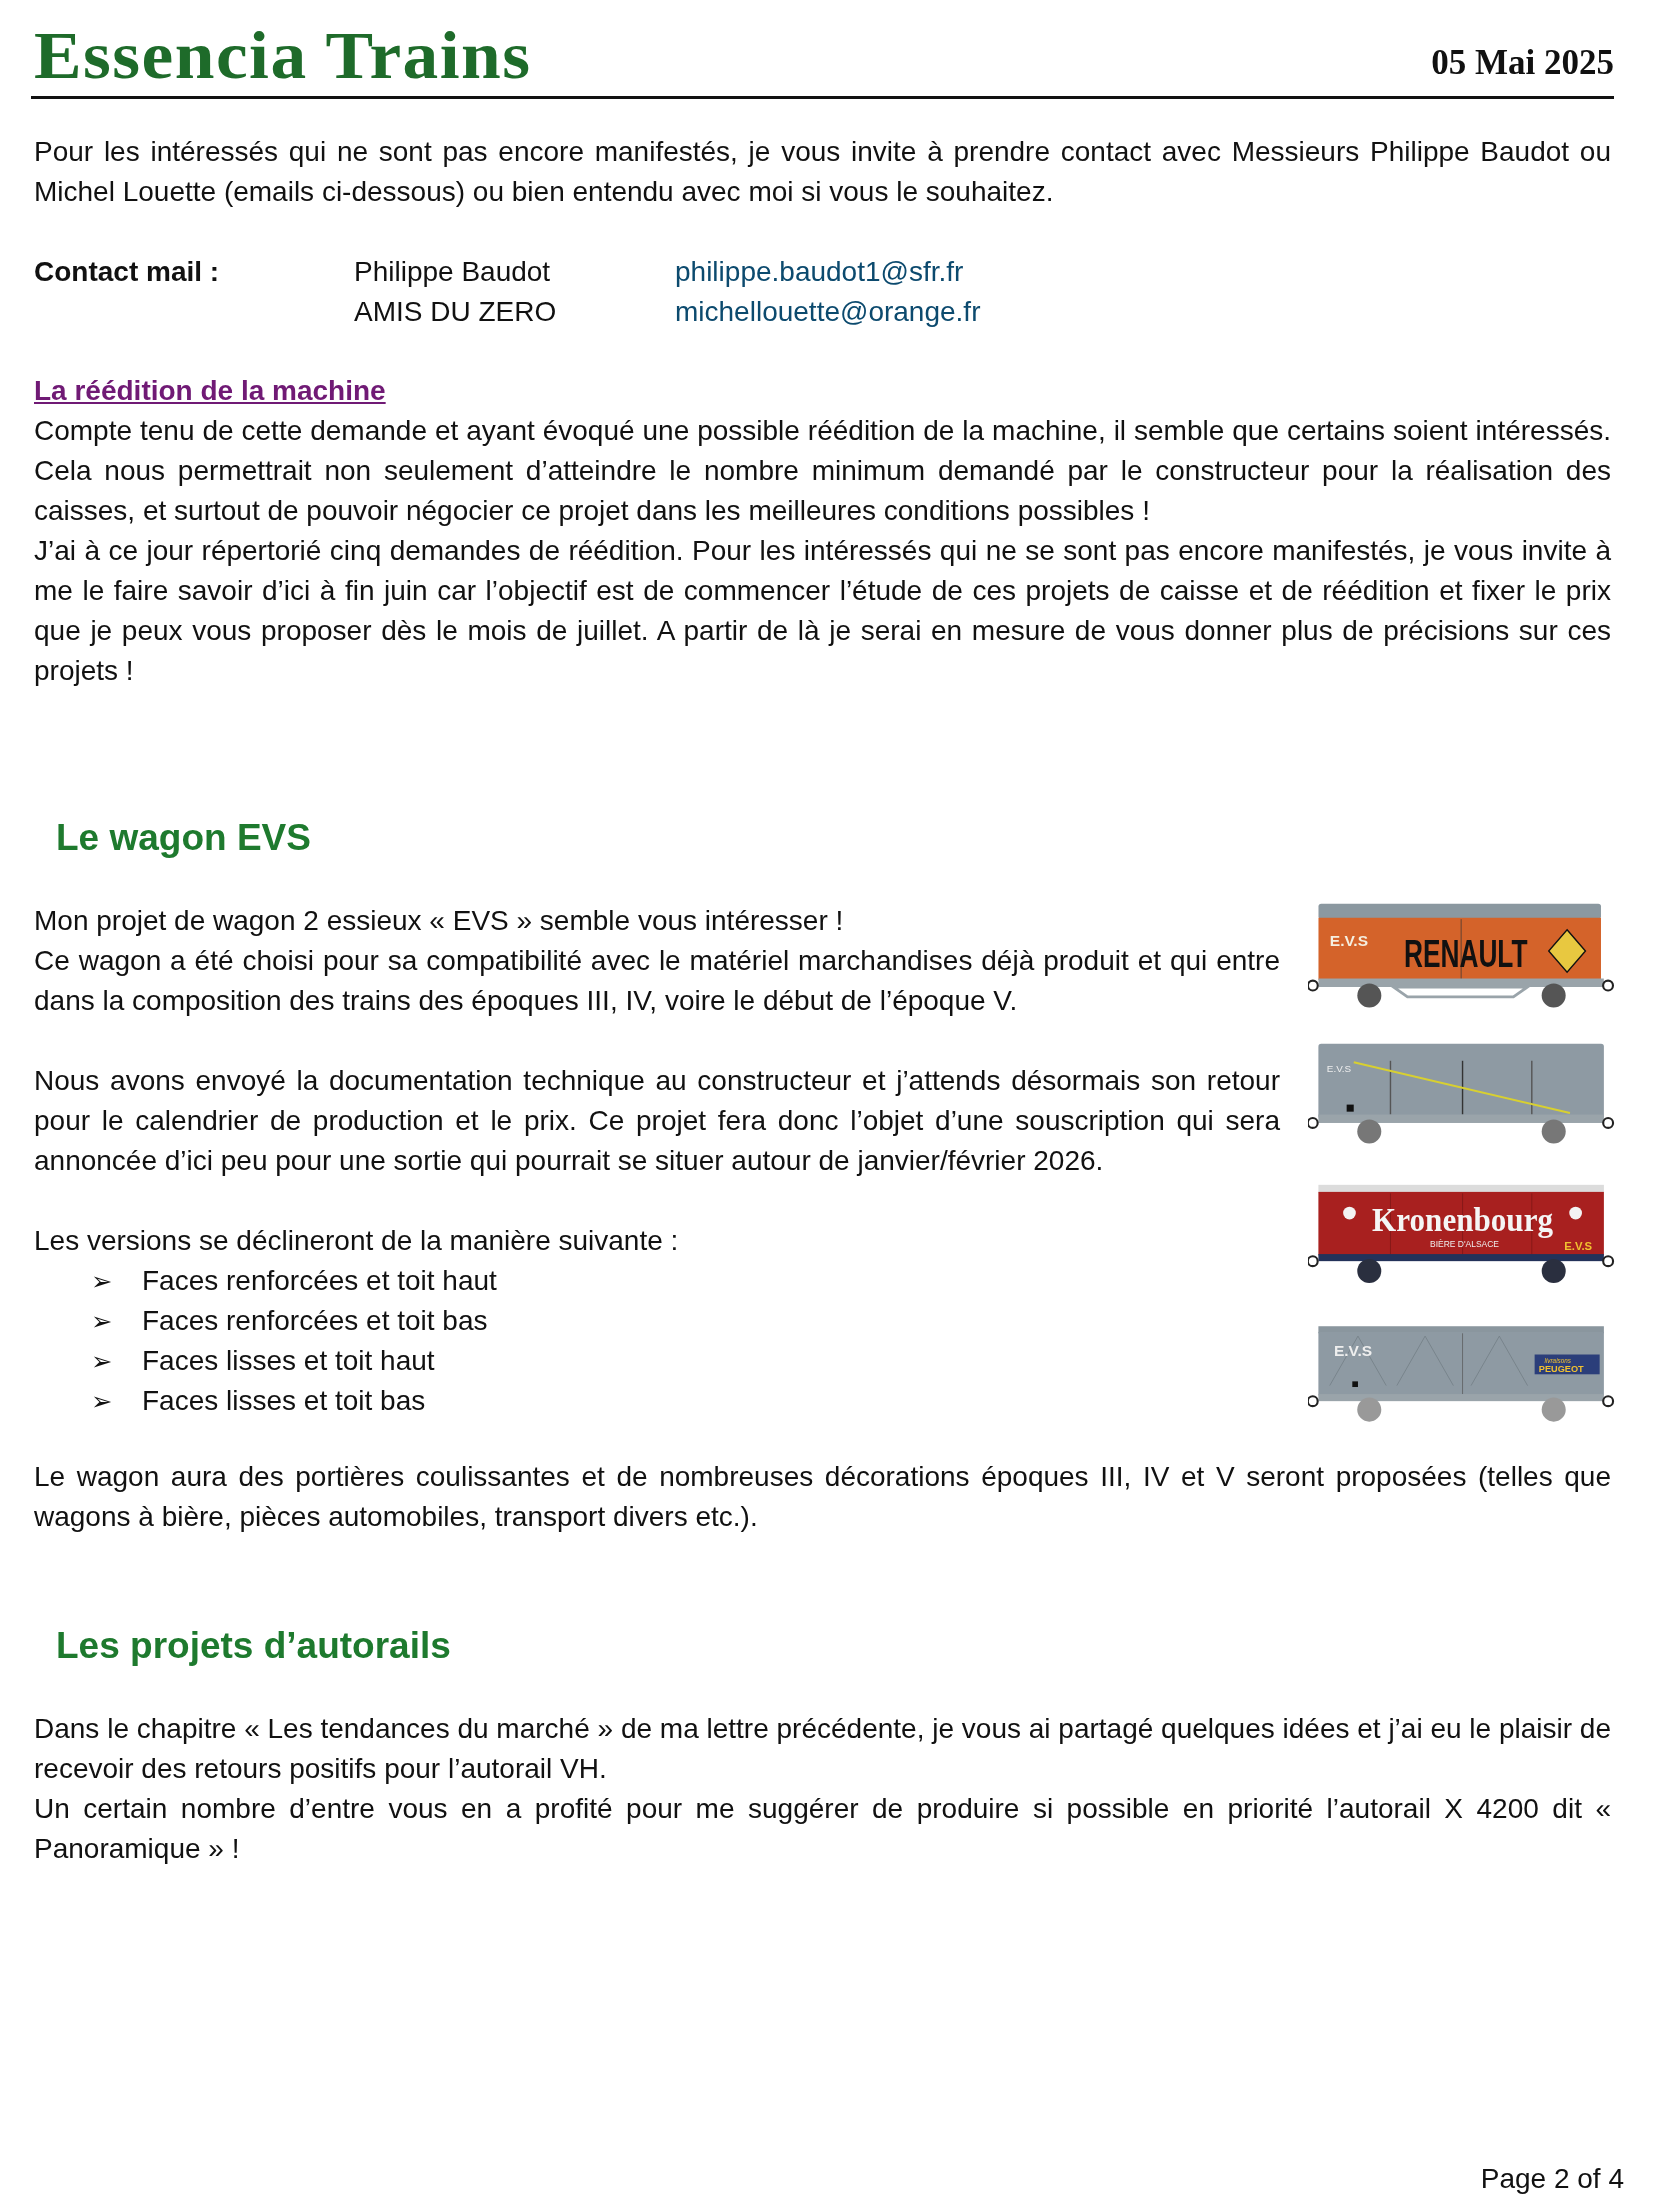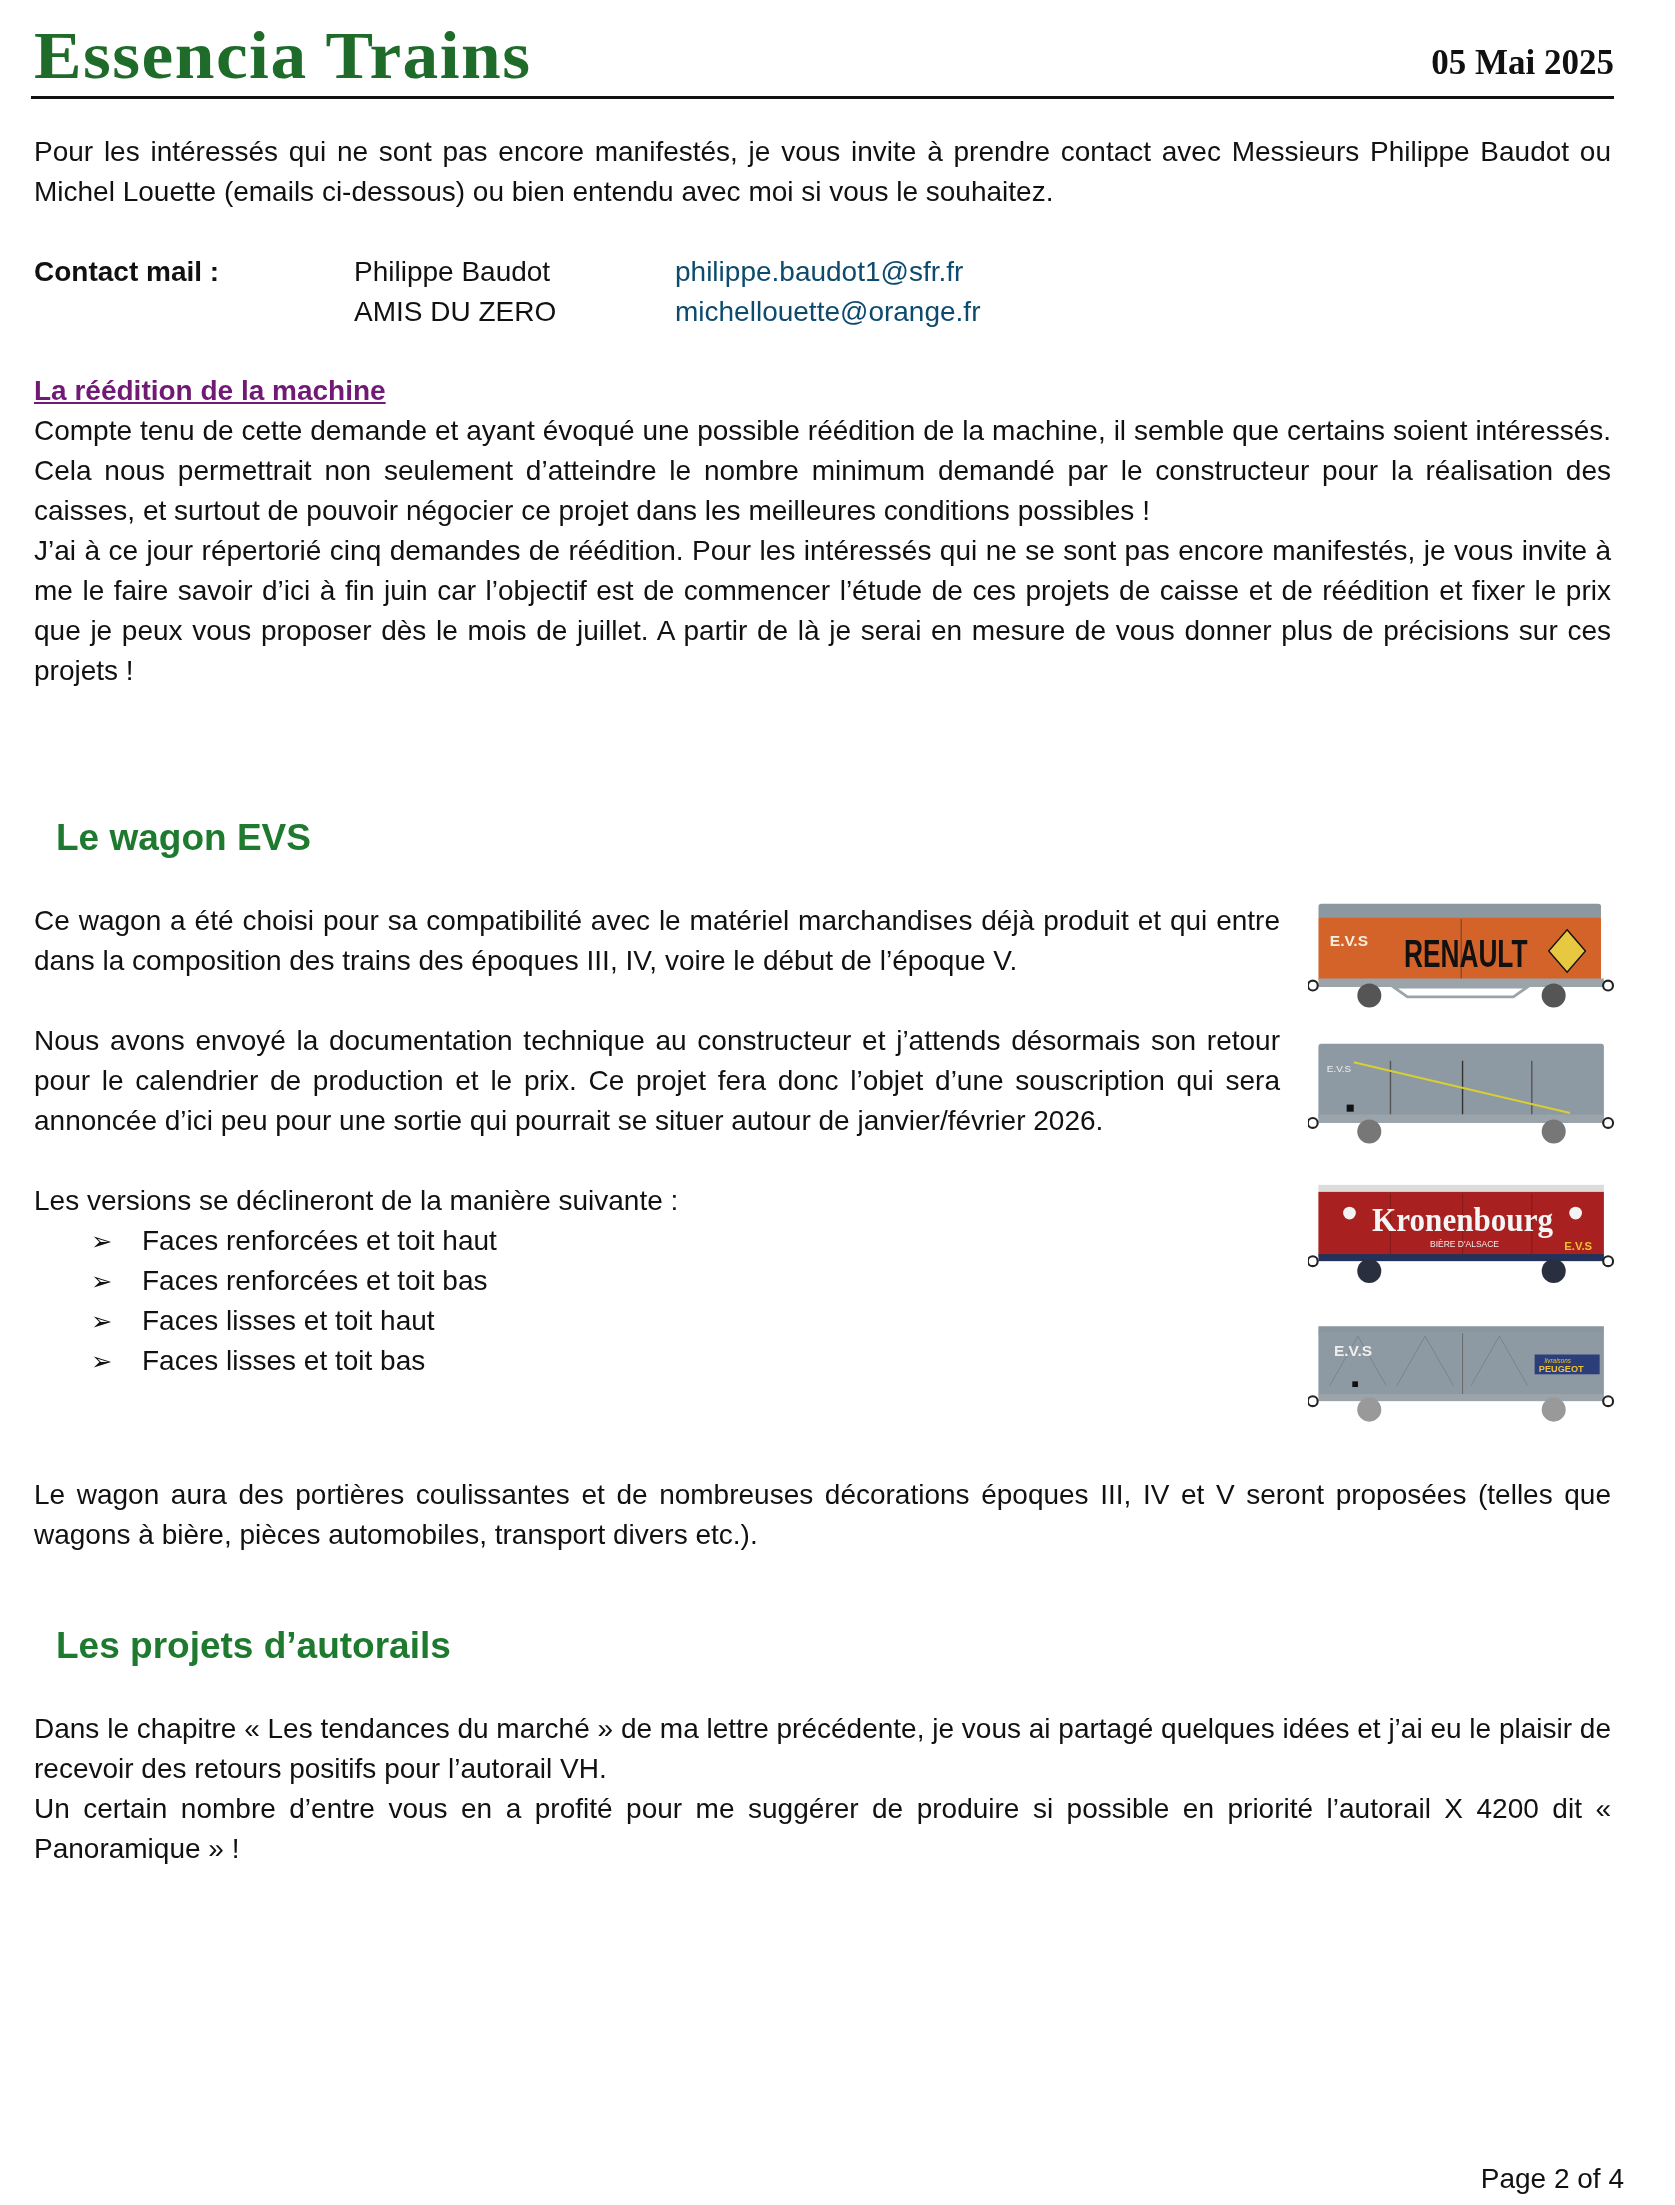--- a/index.html
+++ b/index.html
@@ -56,34 +56,35 @@
 
   <div class="text" style="top:371px;">
     <div class="h3">La réédition de la machine</div>
     <p class="p">Compte tenu de cette demande et ayant évoqué une possible réédition de la machine, il semble que certains soient intéressés.  Cela nous permettrait non seulement d’atteindre le nombre minimum demandé par le constructeur pour la réalisation des caisses, et surtout de pouvoir négocier ce projet dans les meilleures conditions possibles !</p>
     <p class="p"><b>J’ai à ce jour répertorié cinq demandes de réédition.  Pour les intéressés qui ne se sont pas encore manifestés, je vous invite à me le faire savoir d’ici à fin juin</b><span> car l’objectif est de commencer l’étude de ces projets de caisse et de réédition et fixer le prix que je peux vous proposer </span><b>dès le mois de juillet.</b><span> A partir de là je serai en mesure de vous donner plus de précisions sur ces projets !</span></p>
   </div>
 
   <div class="h2" style="top:813px;">Le wagon EVS</div>
 
   <div class="evs-text">
+    <p class="p">Mon projet de wagon 2 essieux « EVS » semble vous intéresser !</p>
     <p class="p" style="text-align:justify;">Ce wagon a été choisi pour sa compatibilité avec le matériel marchandises déjà produit et qui entre dans la composition des trains des époques III, IV, voire le début de l’époque V.</p>
     <p class="p" style="height:40px;"></p>
     <p class="p" style="text-align:justify;">Nous avons envoyé la documentation technique au constructeur et j’attends désormais son retour pour le calendrier de production et le prix.  Ce projet fera donc l’objet d’une souscription qui sera annoncée d’ici peu pour une sortie qui pourrait se situer autour de janvier/février 2026.</p>
     <p class="p" style="height:40px;"></p>
     <p class="p">Les versions se déclineront de la manière suivante :</p>
     <ul class="bullets">
       <li><span class="arrow">➢</span><span>Faces renforcées et toit haut</span></li>
       <li><span class="arrow">➢</span><span>Faces renforcées et toit bas</span></li>
       <li><span class="arrow">➢</span><span>Faces lisses et toit haut</span></li>
       <li><span class="arrow">➢</span><span>Faces lisses et toit bas</span></li>
     </ul>
   </div>
 
-  <div class="text" style="top:1457px;margin-top:18px;">
+  <div class="text" style="top:1457px;">
     <p class="p">Le wagon aura des portières coulissantes et de nombreuses décorations époques III, IV et V seront proposées (telles que wagons à bière, pièces automobiles, transport divers etc.).</p>
   </div>
 
   <div class="wagon" style="top:898px;">
     <svg width="319" height="113" viewBox="0 0 450 160">
       <rect x="14" y="8" width="400" height="22" rx="4" fill="#8b98a0"></rect>
       <rect x="14" y="28" width="400" height="88" fill="#d4632a"></rect>
       <line x1="216" y1="30" x2="216" y2="116" stroke="#333" stroke-width="1"></line>
       <text x="30" y="68" font-family="Liberation Sans, sans-serif" font-weight="bold" font-size="22" fill="#f5efe0">E.V.S</text>
       <text x="135" y="98" font-family="Liberation Sans, sans-serif" font-weight="bold" font-size="54" fill="#111" textLength="175" lengthAdjust="spacingAndGlyphs">RENAULT</text>

